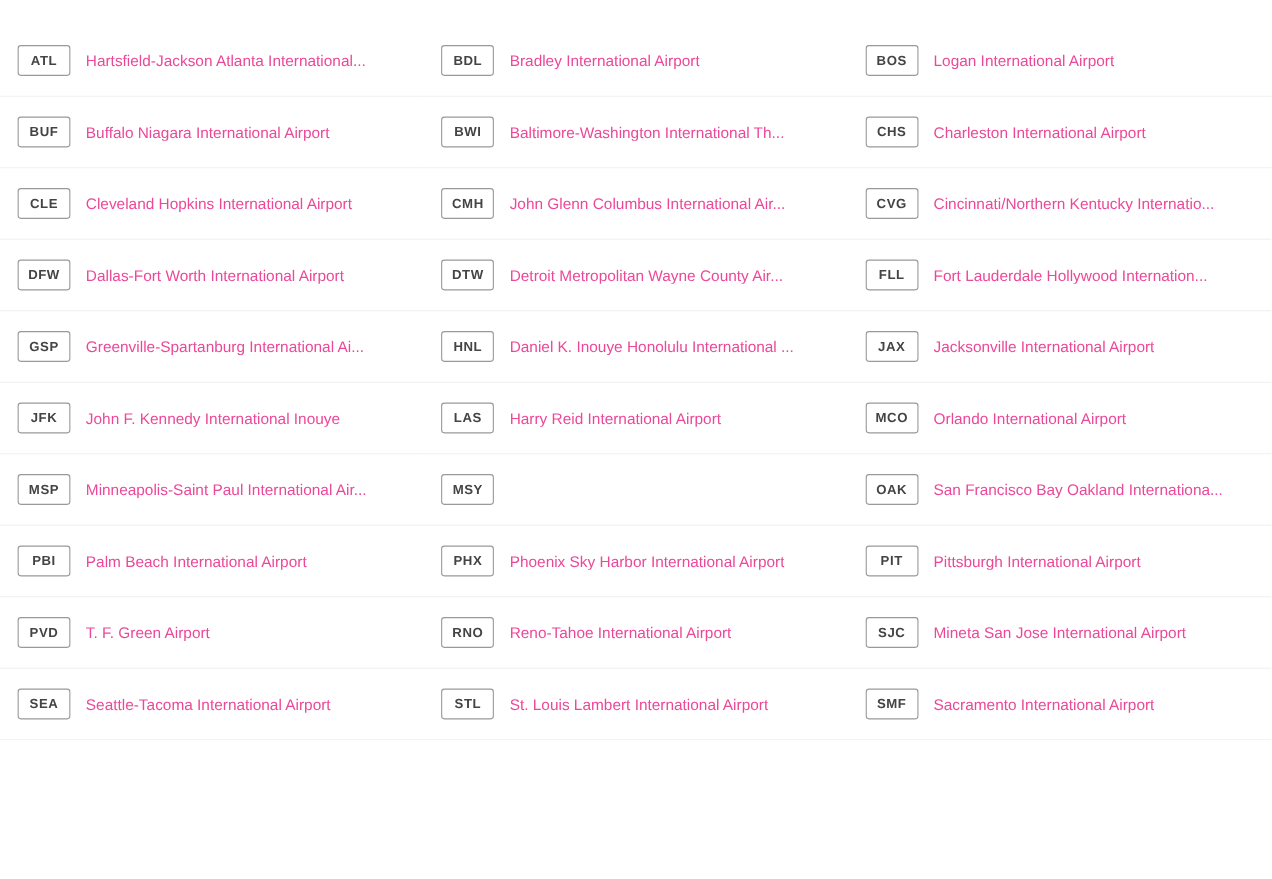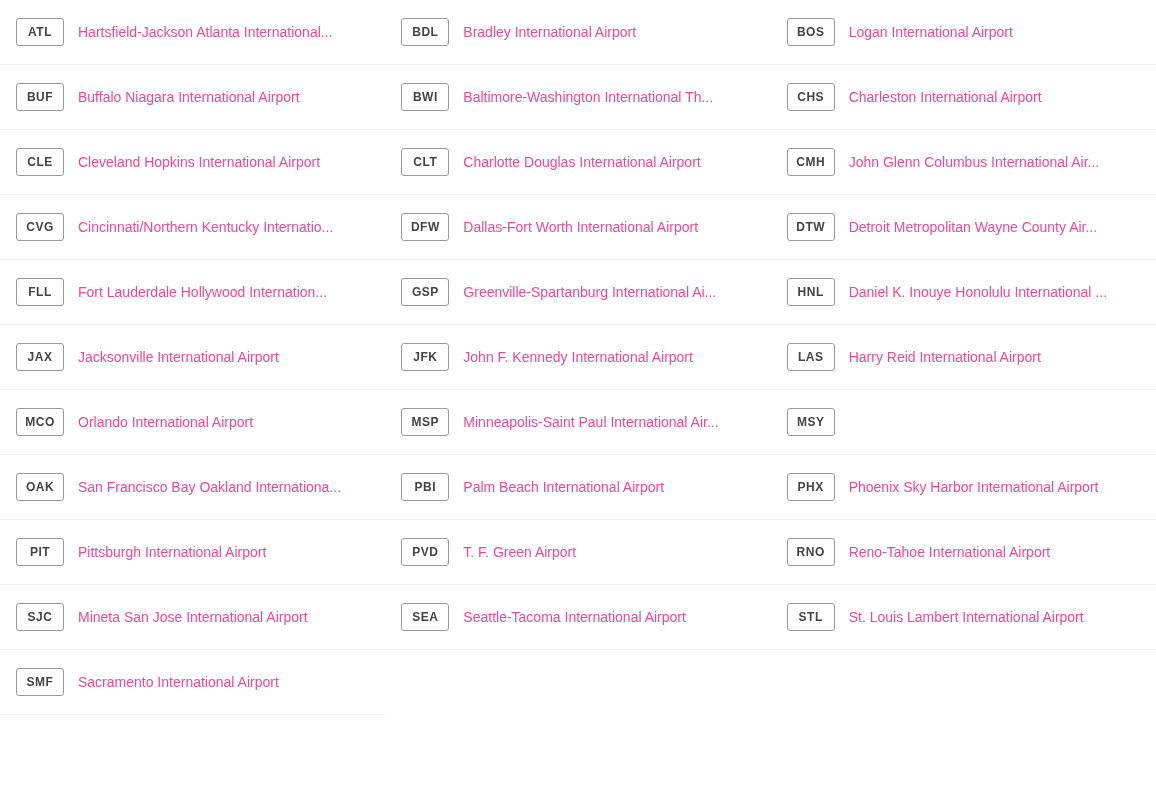--- a/index.html
+++ b/index.html
@@ -10,20 +10,21 @@
     body {
       background: #ffffff;
       font-family: -apple-system, BlinkMacSystemFont, 'Segoe UI', sans-serif;
       font-size: 14px;
       color: #333;
     }
     .airport-grid {
       display: grid;
       grid-template-columns: repeat(3, 1fr);
       width: 1156px;
+      margin-top: 23px;
     }
     .airport-item {
       display: flex;
       align-items: center;
       padding: 18px 16px;
       border-bottom: 1px solid #f0f0f0;
       gap: 14px;
     }
     .airport-code {
       display: inline-flex;
@@ -74,24 +75,20 @@
     </div>
     <div class="airport-item">
       <span class="airport-code">CHS</span>
       <span class="airport-name">Charleston International Airport</span>
     </div>
     <div class="airport-item">
       <span class="airport-code">CLE</span>
       <span class="airport-name">Cleveland Hopkins International Airport</span>
     </div>
     <div class="airport-item">
-      <span class="airport-code">CLT</span>
-      <span class="airport-name">Charlotte Douglas International Airport</span>
-    </div>
-    <div class="airport-item">
       <span class="airport-code">CMH</span>
       <span class="airport-name">John Glenn Columbus International Air...</span>
     </div>
     <div class="airport-item">
       <span class="airport-code">CVG</span>
       <span class="airport-name">Cincinnati/Northern Kentucky Internatio...</span>
     </div>
     <div class="airport-item">
       <span class="airport-code">DFW</span>
       <span class="airport-name">Dallas-Fort Worth International Airport</span>
@@ -111,21 +108,21 @@
     <div class="airport-item">
       <span class="airport-code">HNL</span>
       <span class="airport-name">Daniel K. Inouye Honolulu International ...</span>
     </div>
     <div class="airport-item">
       <span class="airport-code">JAX</span>
       <span class="airport-name">Jacksonville International Airport</span>
     </div>
     <div class="airport-item">
       <span class="airport-code">JFK</span>
-      <span class="airport-name">John F. Kennedy International Airport</span>
+      <span class="airport-name">John F. Kennedy International Inouye</span>
     </div>
     <div class="airport-item">
       <span class="airport-code">LAS</span>
       <span class="airport-name">Harry Reid International Airport</span>
     </div>
     <div class="airport-item">
       <span class="airport-code">MCO</span>
       <span class="airport-name">Orlando International Airport</span>
     </div>
     <div class="airport-item">

